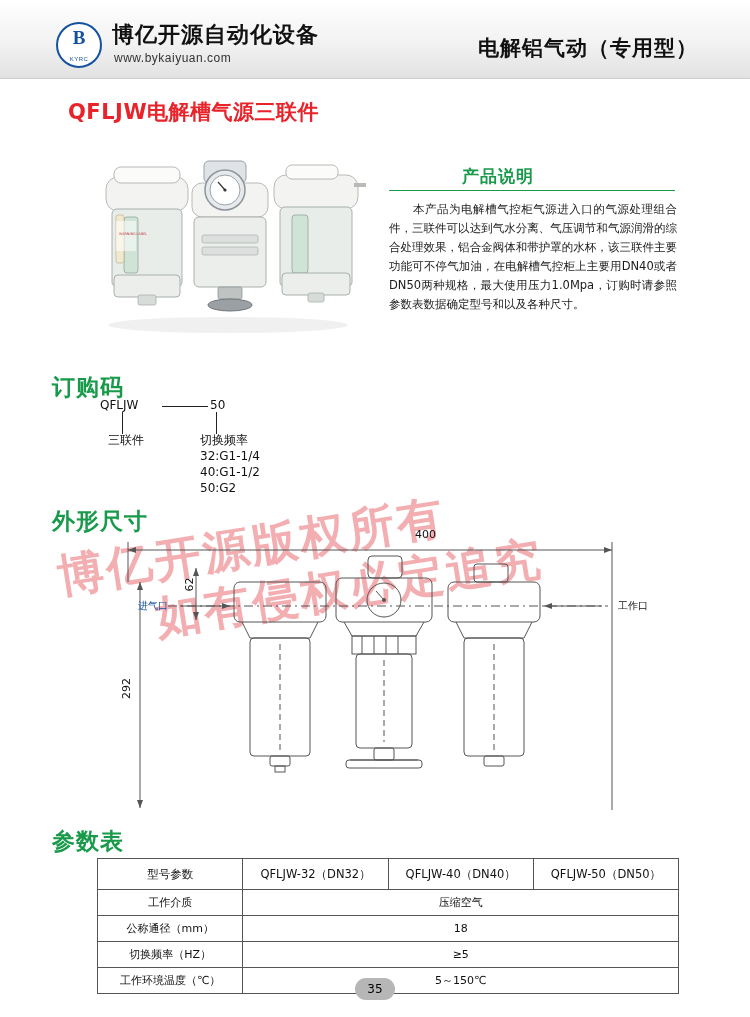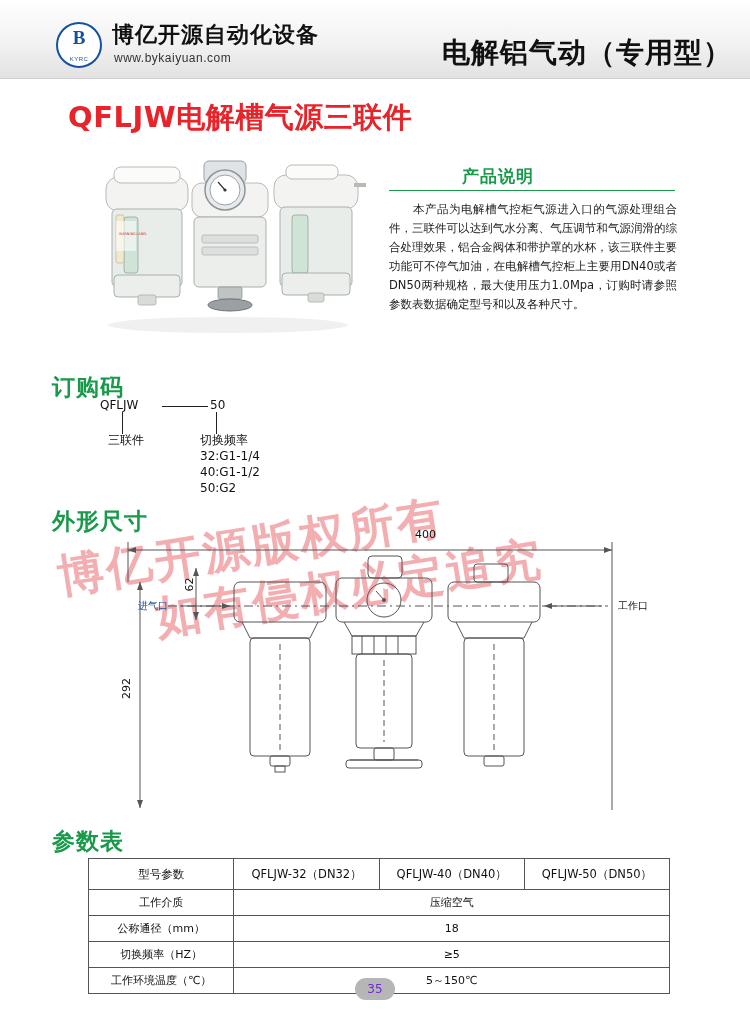--- a/index.html
+++ b/index.html
@@ -65,33 +65,33 @@
   }
   .logo-url {
     font-size: 12px;
     color: #333333;
     letter-spacing: 0.5px;
     margin-top: 3px;
     margin-left: 2px;
   }
   .header-right {
     position: absolute;
-    right: 18px; top: 34px;
-    font-size: 28px;
+    right: 52px; top: 34px;
+    font-size: 21px;
     font-weight: bold;
     color: #111111;
     letter-spacing: 1px;
     font-family: Liberation Mono, monospace;
   }
 
   
   .doc-title {
     position: absolute;
     left: 68px; top: 98px;
-    font-size: 29px;
+    font-size: 21px;
     font-weight: bold;
     color: #e8232a;
     letter-spacing: 0.5px;
     font-family: "DejaVu Sans", sans-serif;
   }
 
   
   .photo {
     position: absolute;
     left: 78px; top: 155px;
@@ -197,21 +197,21 @@
   .port-label {
     position: absolute;
     font-size: 10px;
     color: #111;
     font-family: "DejaVu Sans", sans-serif;
   }
 
   
   .ptable {
     position: absolute;
-    left: 88px; top: 858px;
+    left: 97px; top: 858px;
     width: 582px;
     border-collapse: collapse;
     font-size: 11px;
     color: #111;
     font-family: "DejaVu Sans", sans-serif;
   }
   .ptable td {
     border: 1px solid #555;
     text-align: center;
     padding: 4px 2px;
@@ -221,21 +221,21 @@
   .ptable td.col0 { width: 146px; }
   .ptable td.colx { width: 145px; }
 
   
   .page-num {
     position: absolute;
     left: 355px; top: 978px;
     width: 40px; height: 22px;
     background: #b6b6b6;
     border-radius: 11px;
-    color: #6d28d9;
+    color: #000000;
     font-size: 12px;
     text-align: center;
     line-height: 22px;
     font-family: "DejaVu Sans", sans-serif;
   }
 </style>
 </head>
 <body>
 
 <div class="header">

